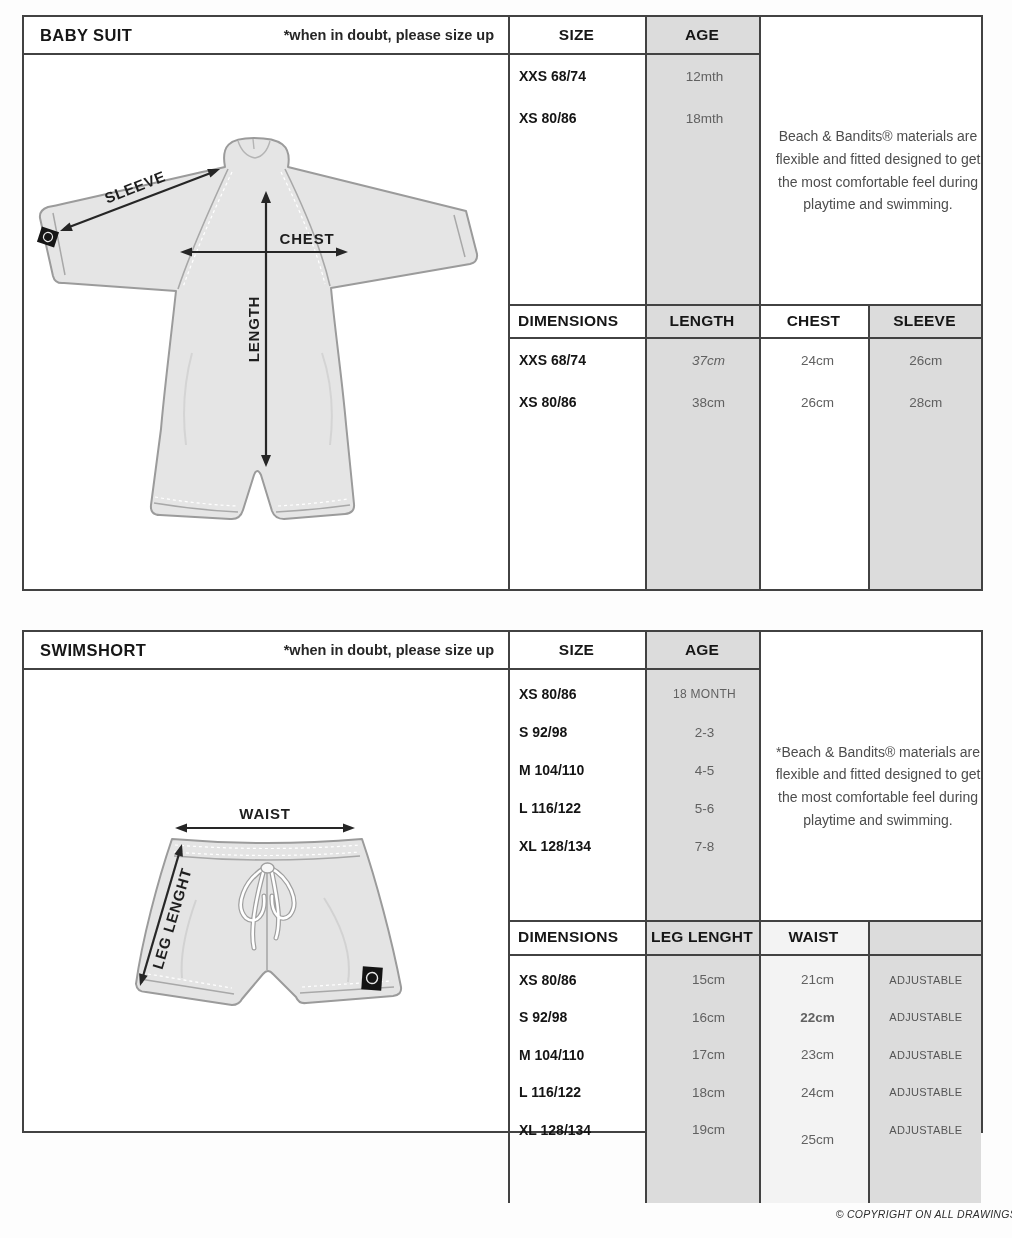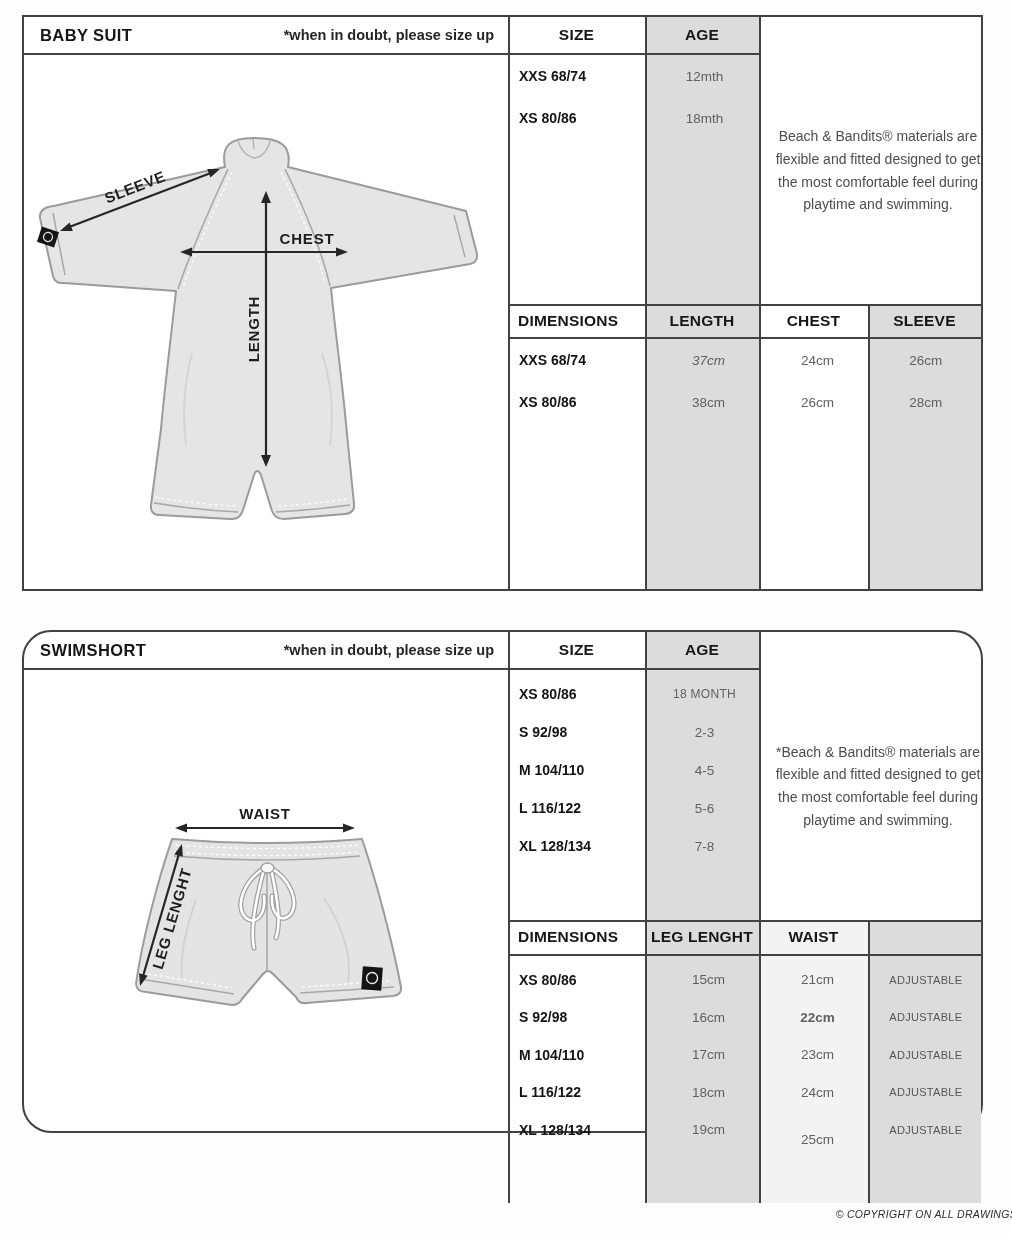--- a/index.html
+++ b/index.html
@@ -141,21 +141,21 @@
 
       <g>
         <line x1="242" y1="142" x2="242" y2="410" stroke="#262626" stroke-width="2.2"></line>
         <polygon points="242,138 237,150 247,150" fill="#262626"></polygon>
         <polygon points="242,414 237,402 247,402" fill="#262626"></polygon>
       </g>
       <text class="diag-label" text-anchor="middle" transform="translate(235 276) rotate(-90)">LENGTH</text>
     </svg>
   </section>
 
-  <section class="panel" style="top:630px;height:503px;border-radius:29px;">
+  <section class="panel" style="top:630px;height:503px;">
 
     <div class="abs fill-gray" style="left:621px;top:0;width:114px;height:288px;"></div>
     <div class="abs fill-gray" style="left:621px;top:288px;width:114px;height:283px;"></div>
     <div class="abs fill-light" style="left:735px;top:288px;width:109px;height:283px;"></div>
     <div class="abs fill-gray" style="left:844px;top:288px;width:113px;height:283px;"></div>
 
     <div class="hline" style="left:0;top:36px;width:737px;"></div>
     <div class="hline" style="left:484px;top:288px;width:473px;"></div>
     <div class="hline" style="left:484px;top:322px;width:473px;"></div>
     <div class="vline" style="left:484px;top:0;height:571px;"></div>

